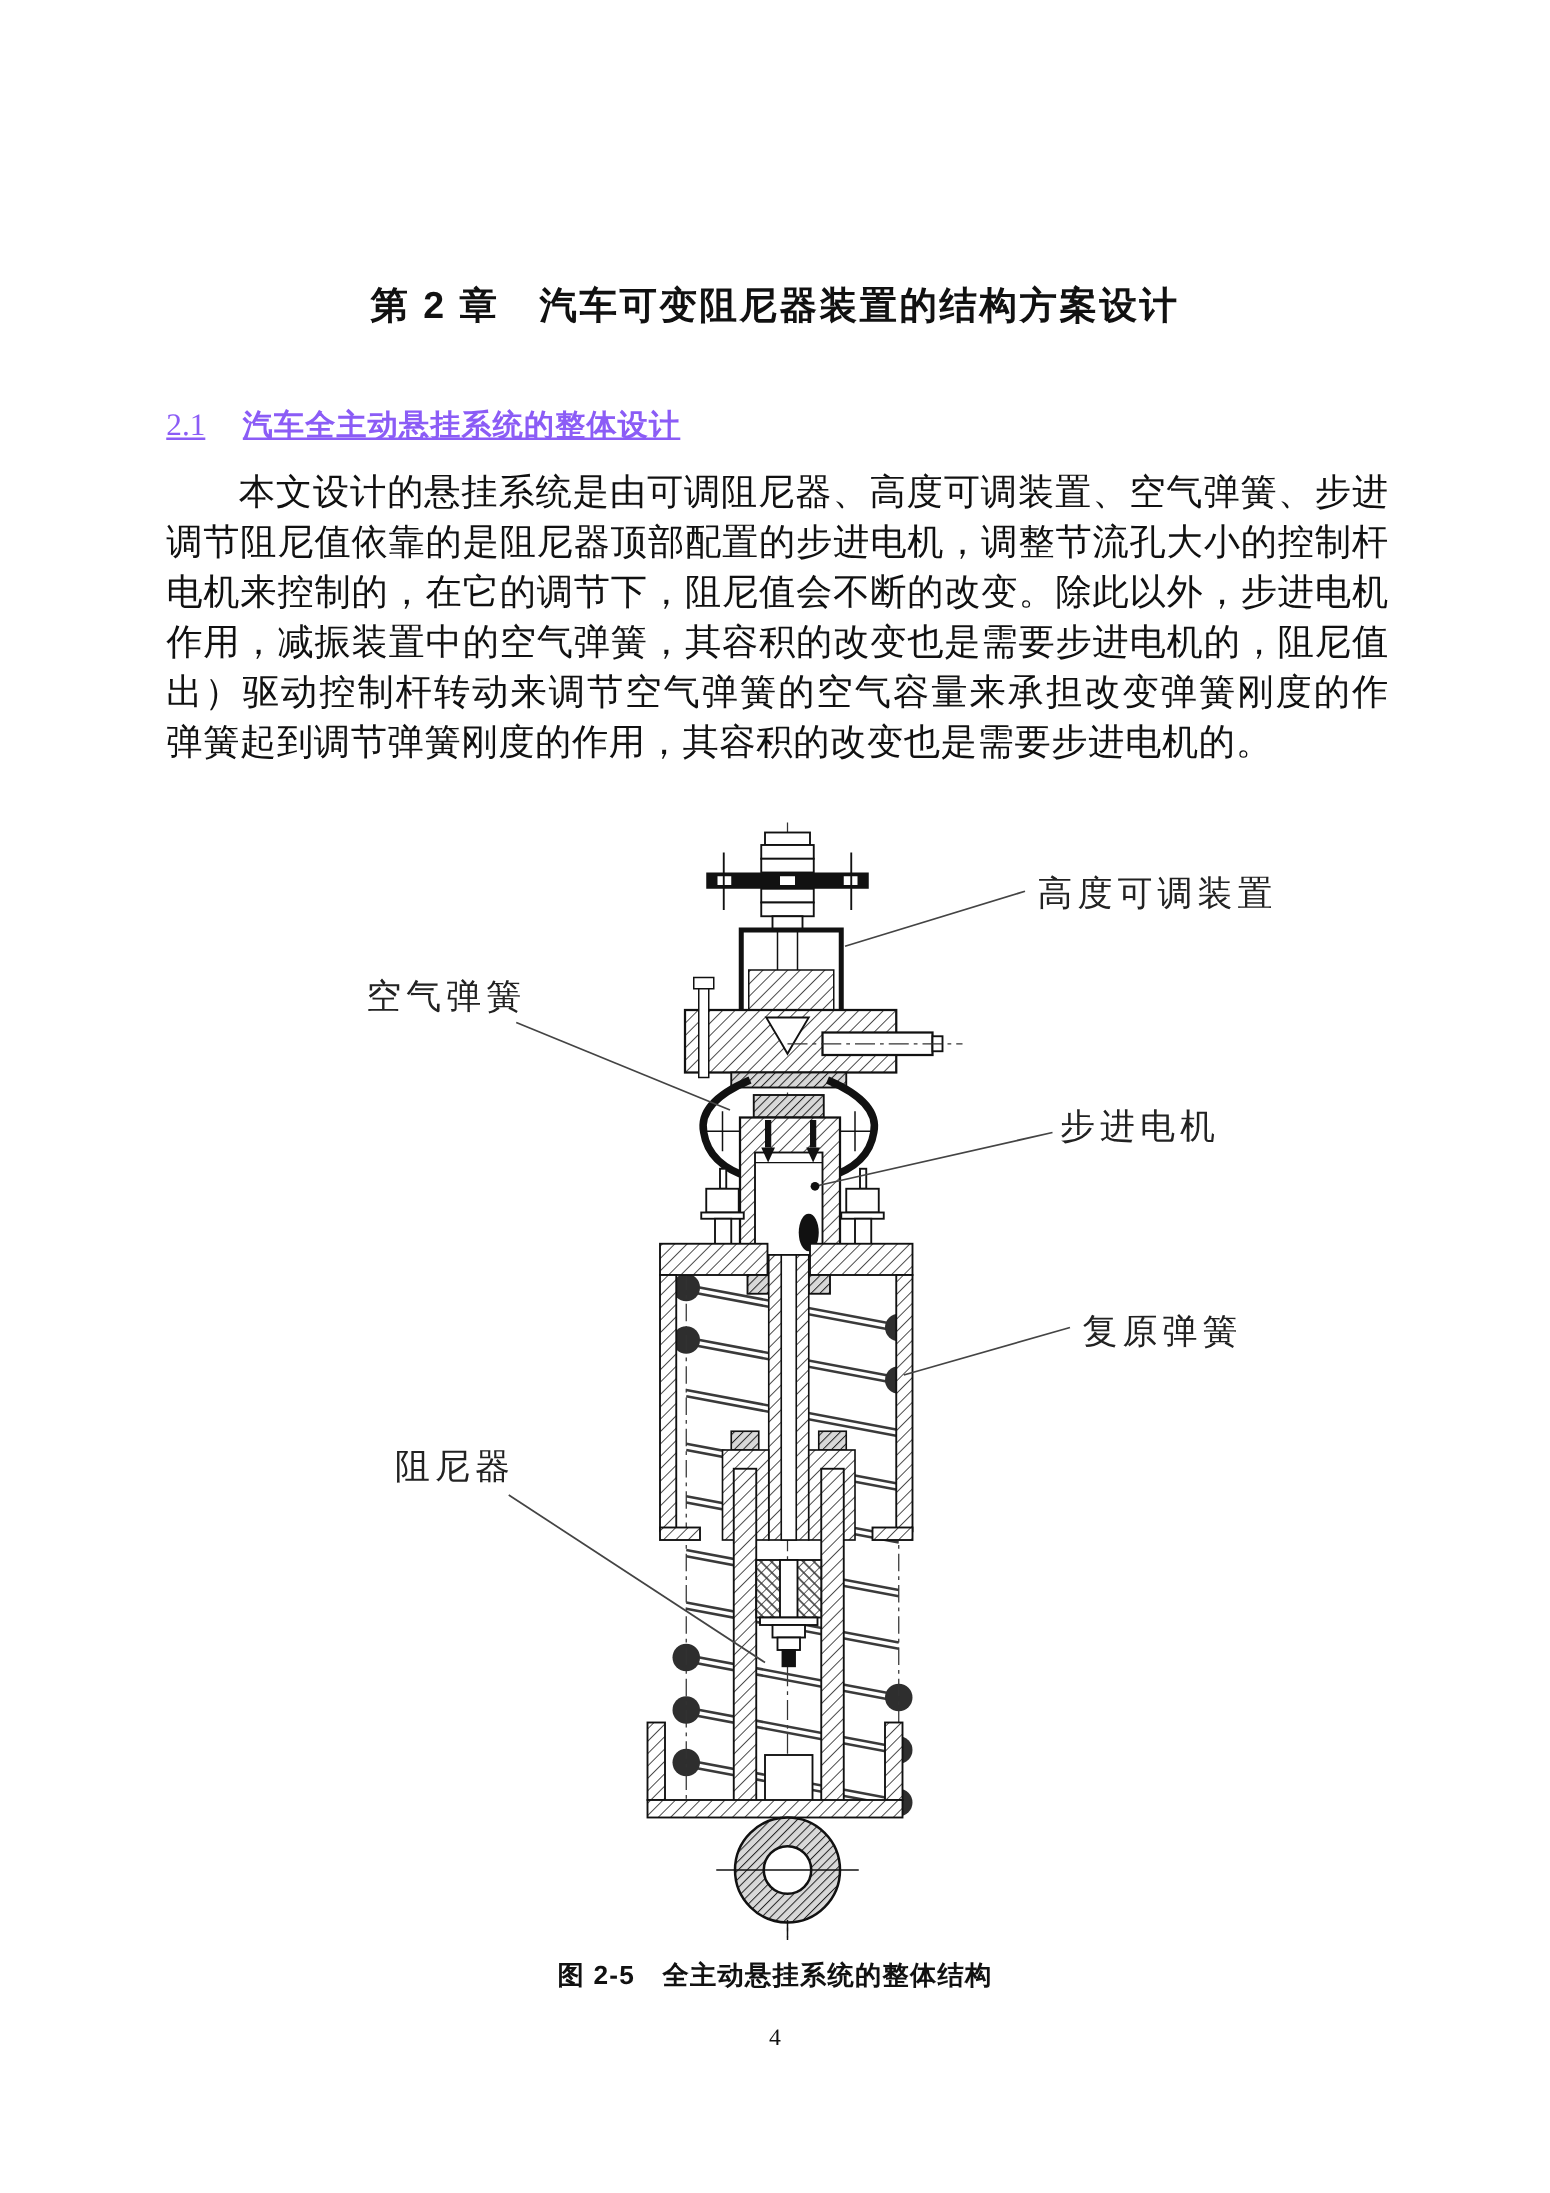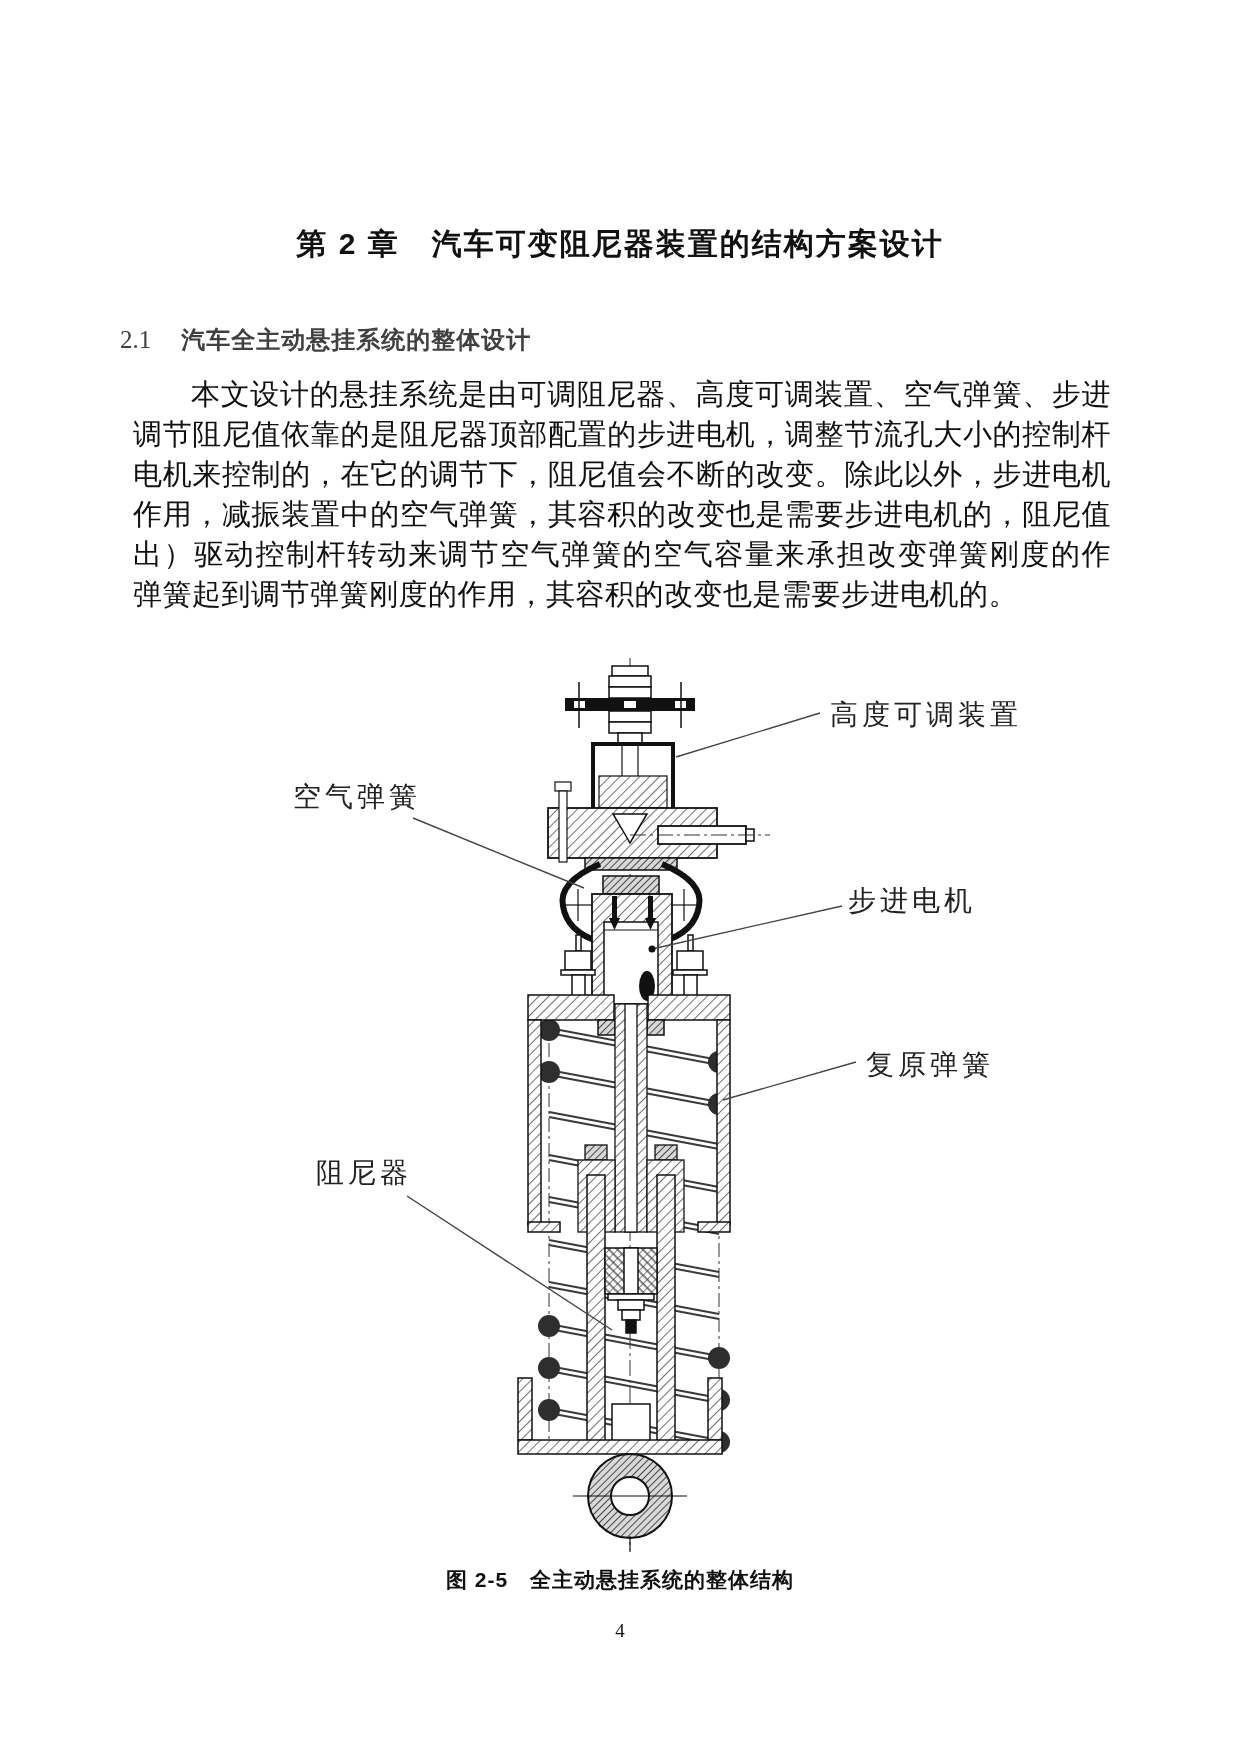--- a/index.html
+++ b/index.html
@@ -12,22 +12,22 @@
     overflow:hidden;
   }
   .chapter-title{
     position:absolute;left:0;top:224px;width:1240px;
     text-align:center;
     font-family:"Liberation Sans", sans-serif;
     font-weight:bold;font-size:30px;letter-spacing:2px;
     color:#111;
   }
   .section-heading{
-    position:absolute;left:120px;top:324px;width:980px;
-    font-size:25px;color:#404040;white-space:nowrap;
+    position:absolute;left:133px;top:324px;width:980px;
+    font-size:25px;color:#8b5cf6;white-space:nowrap;text-decoration:underline;
   }
   .section-heading .sec-no{
     font-family:"Liberation Serif", serif;font-weight:normal;
     margin-right:30px;
   }
   .section-heading .sec-title{
     font-family:"Liberation Sans", sans-serif;font-weight:bold;font-size:24px;
     letter-spacing:1px;
   }
   .body-text{

